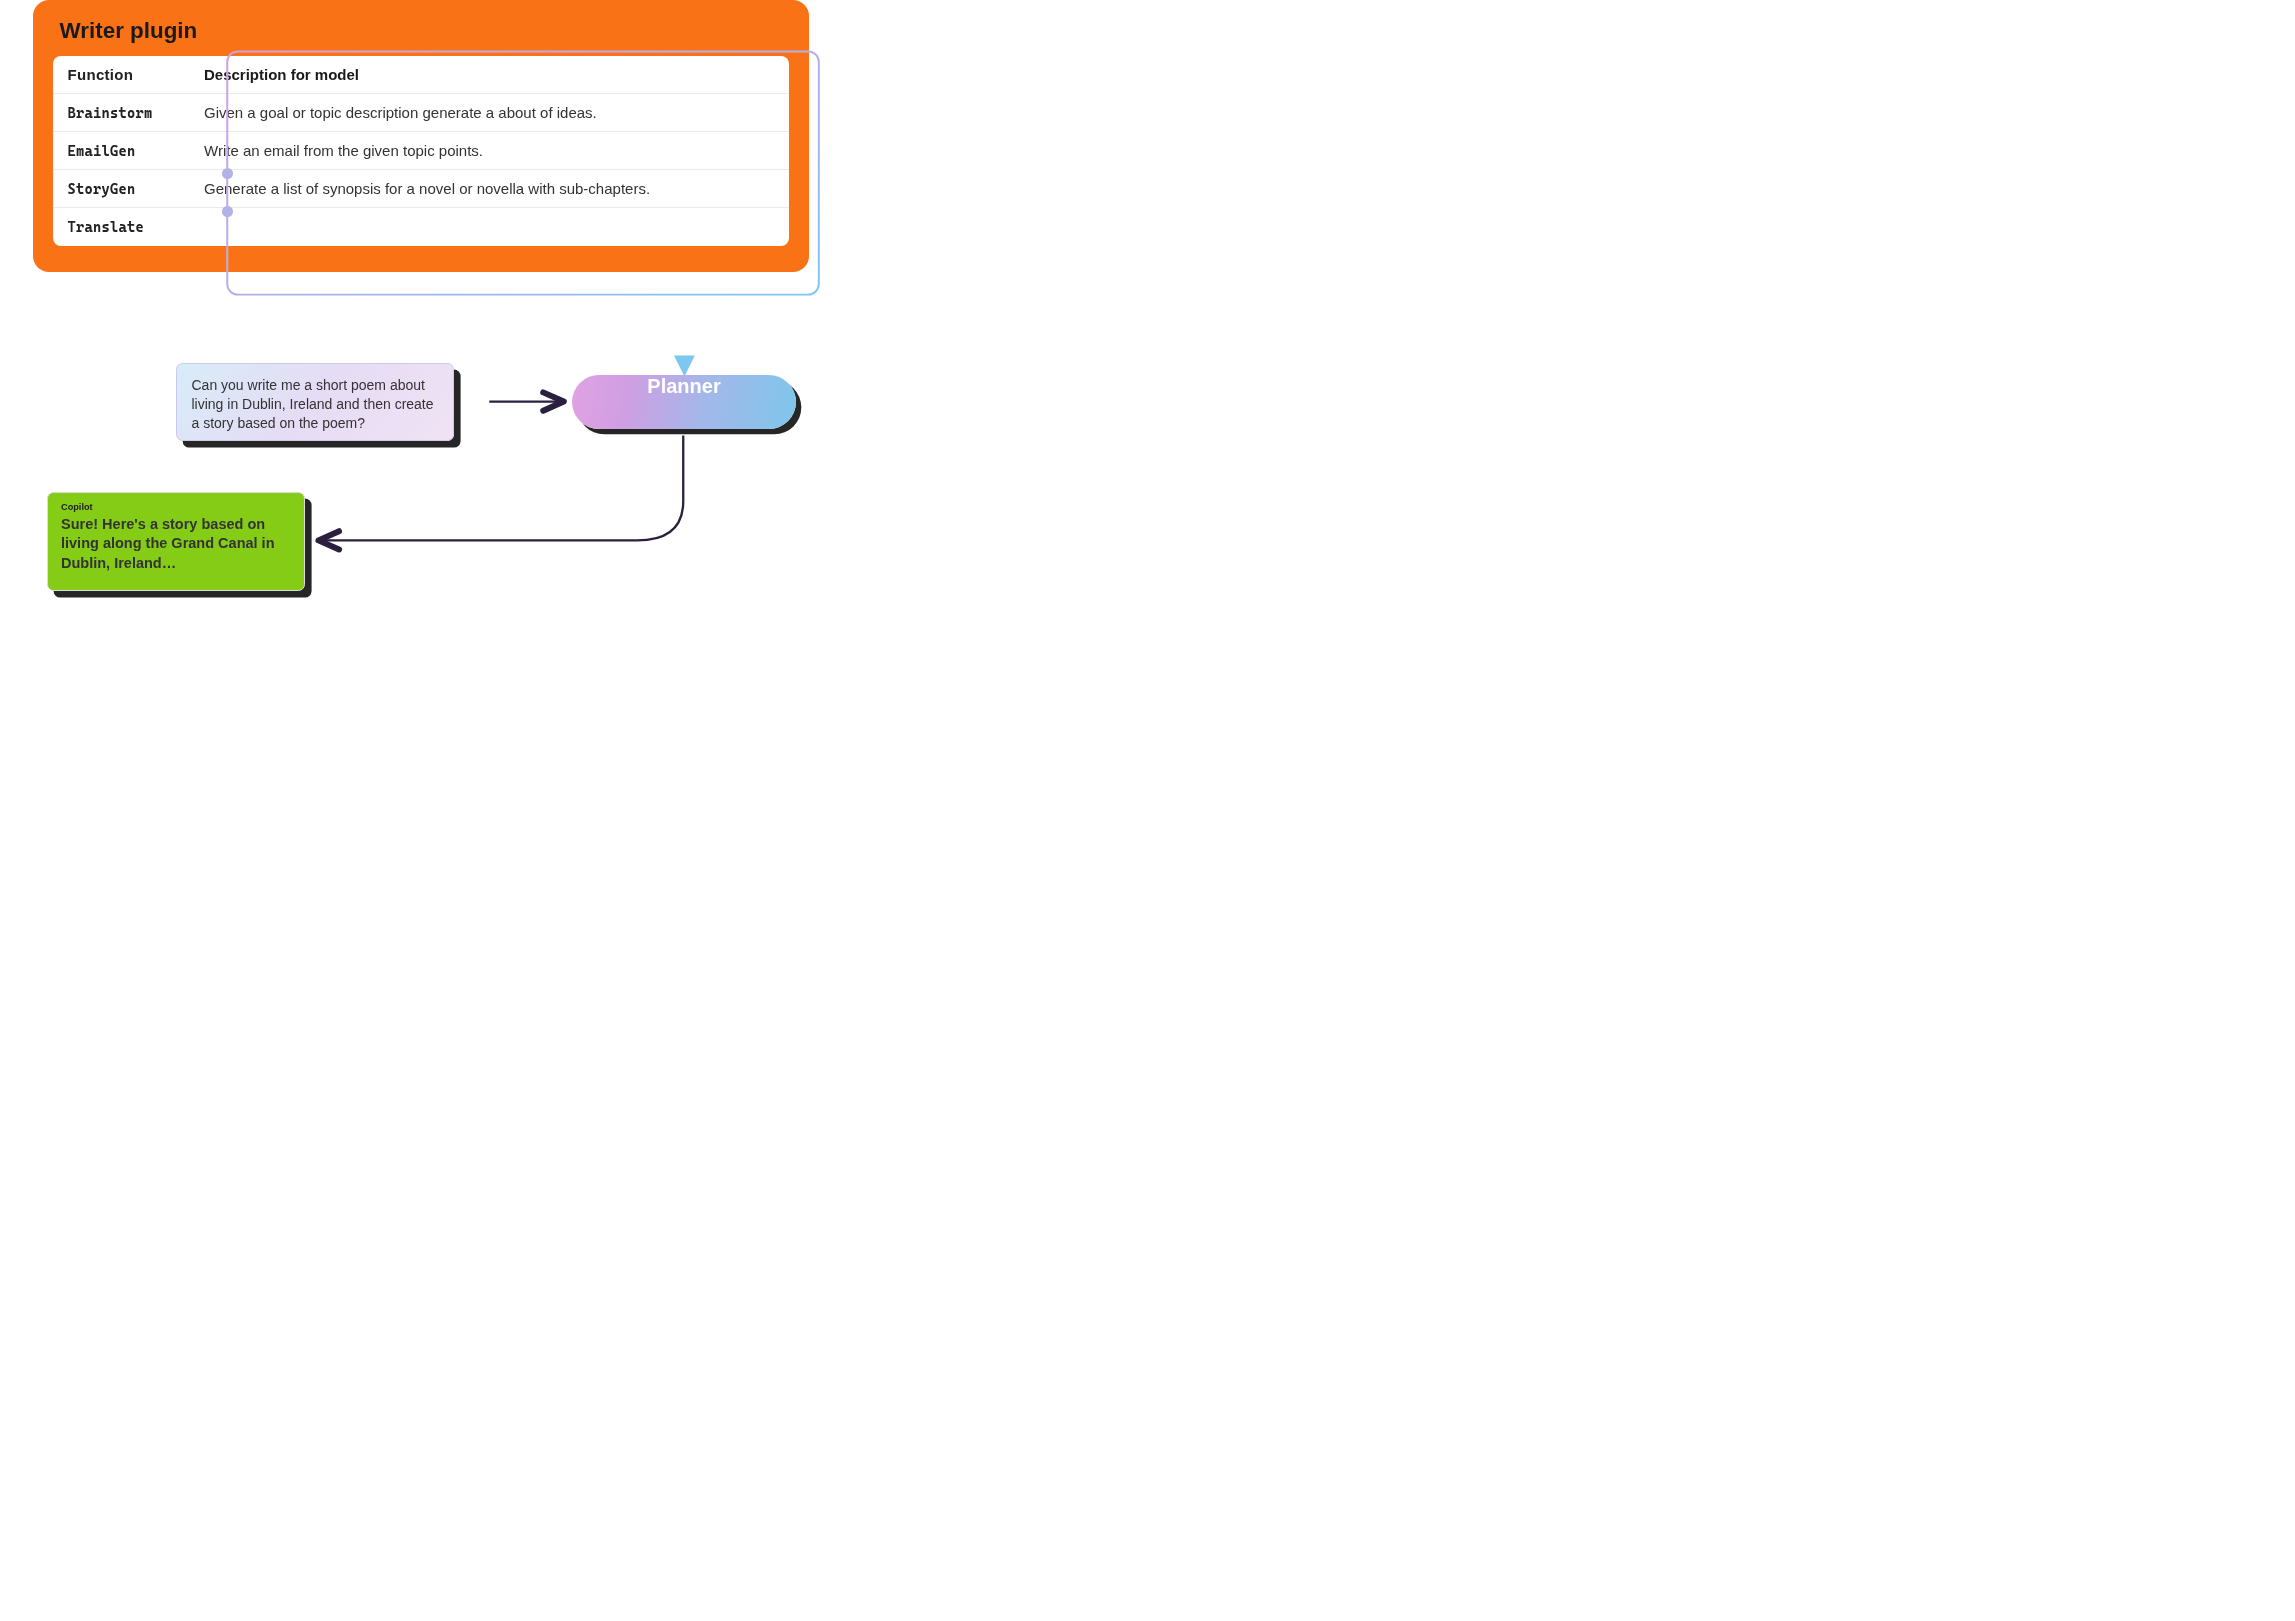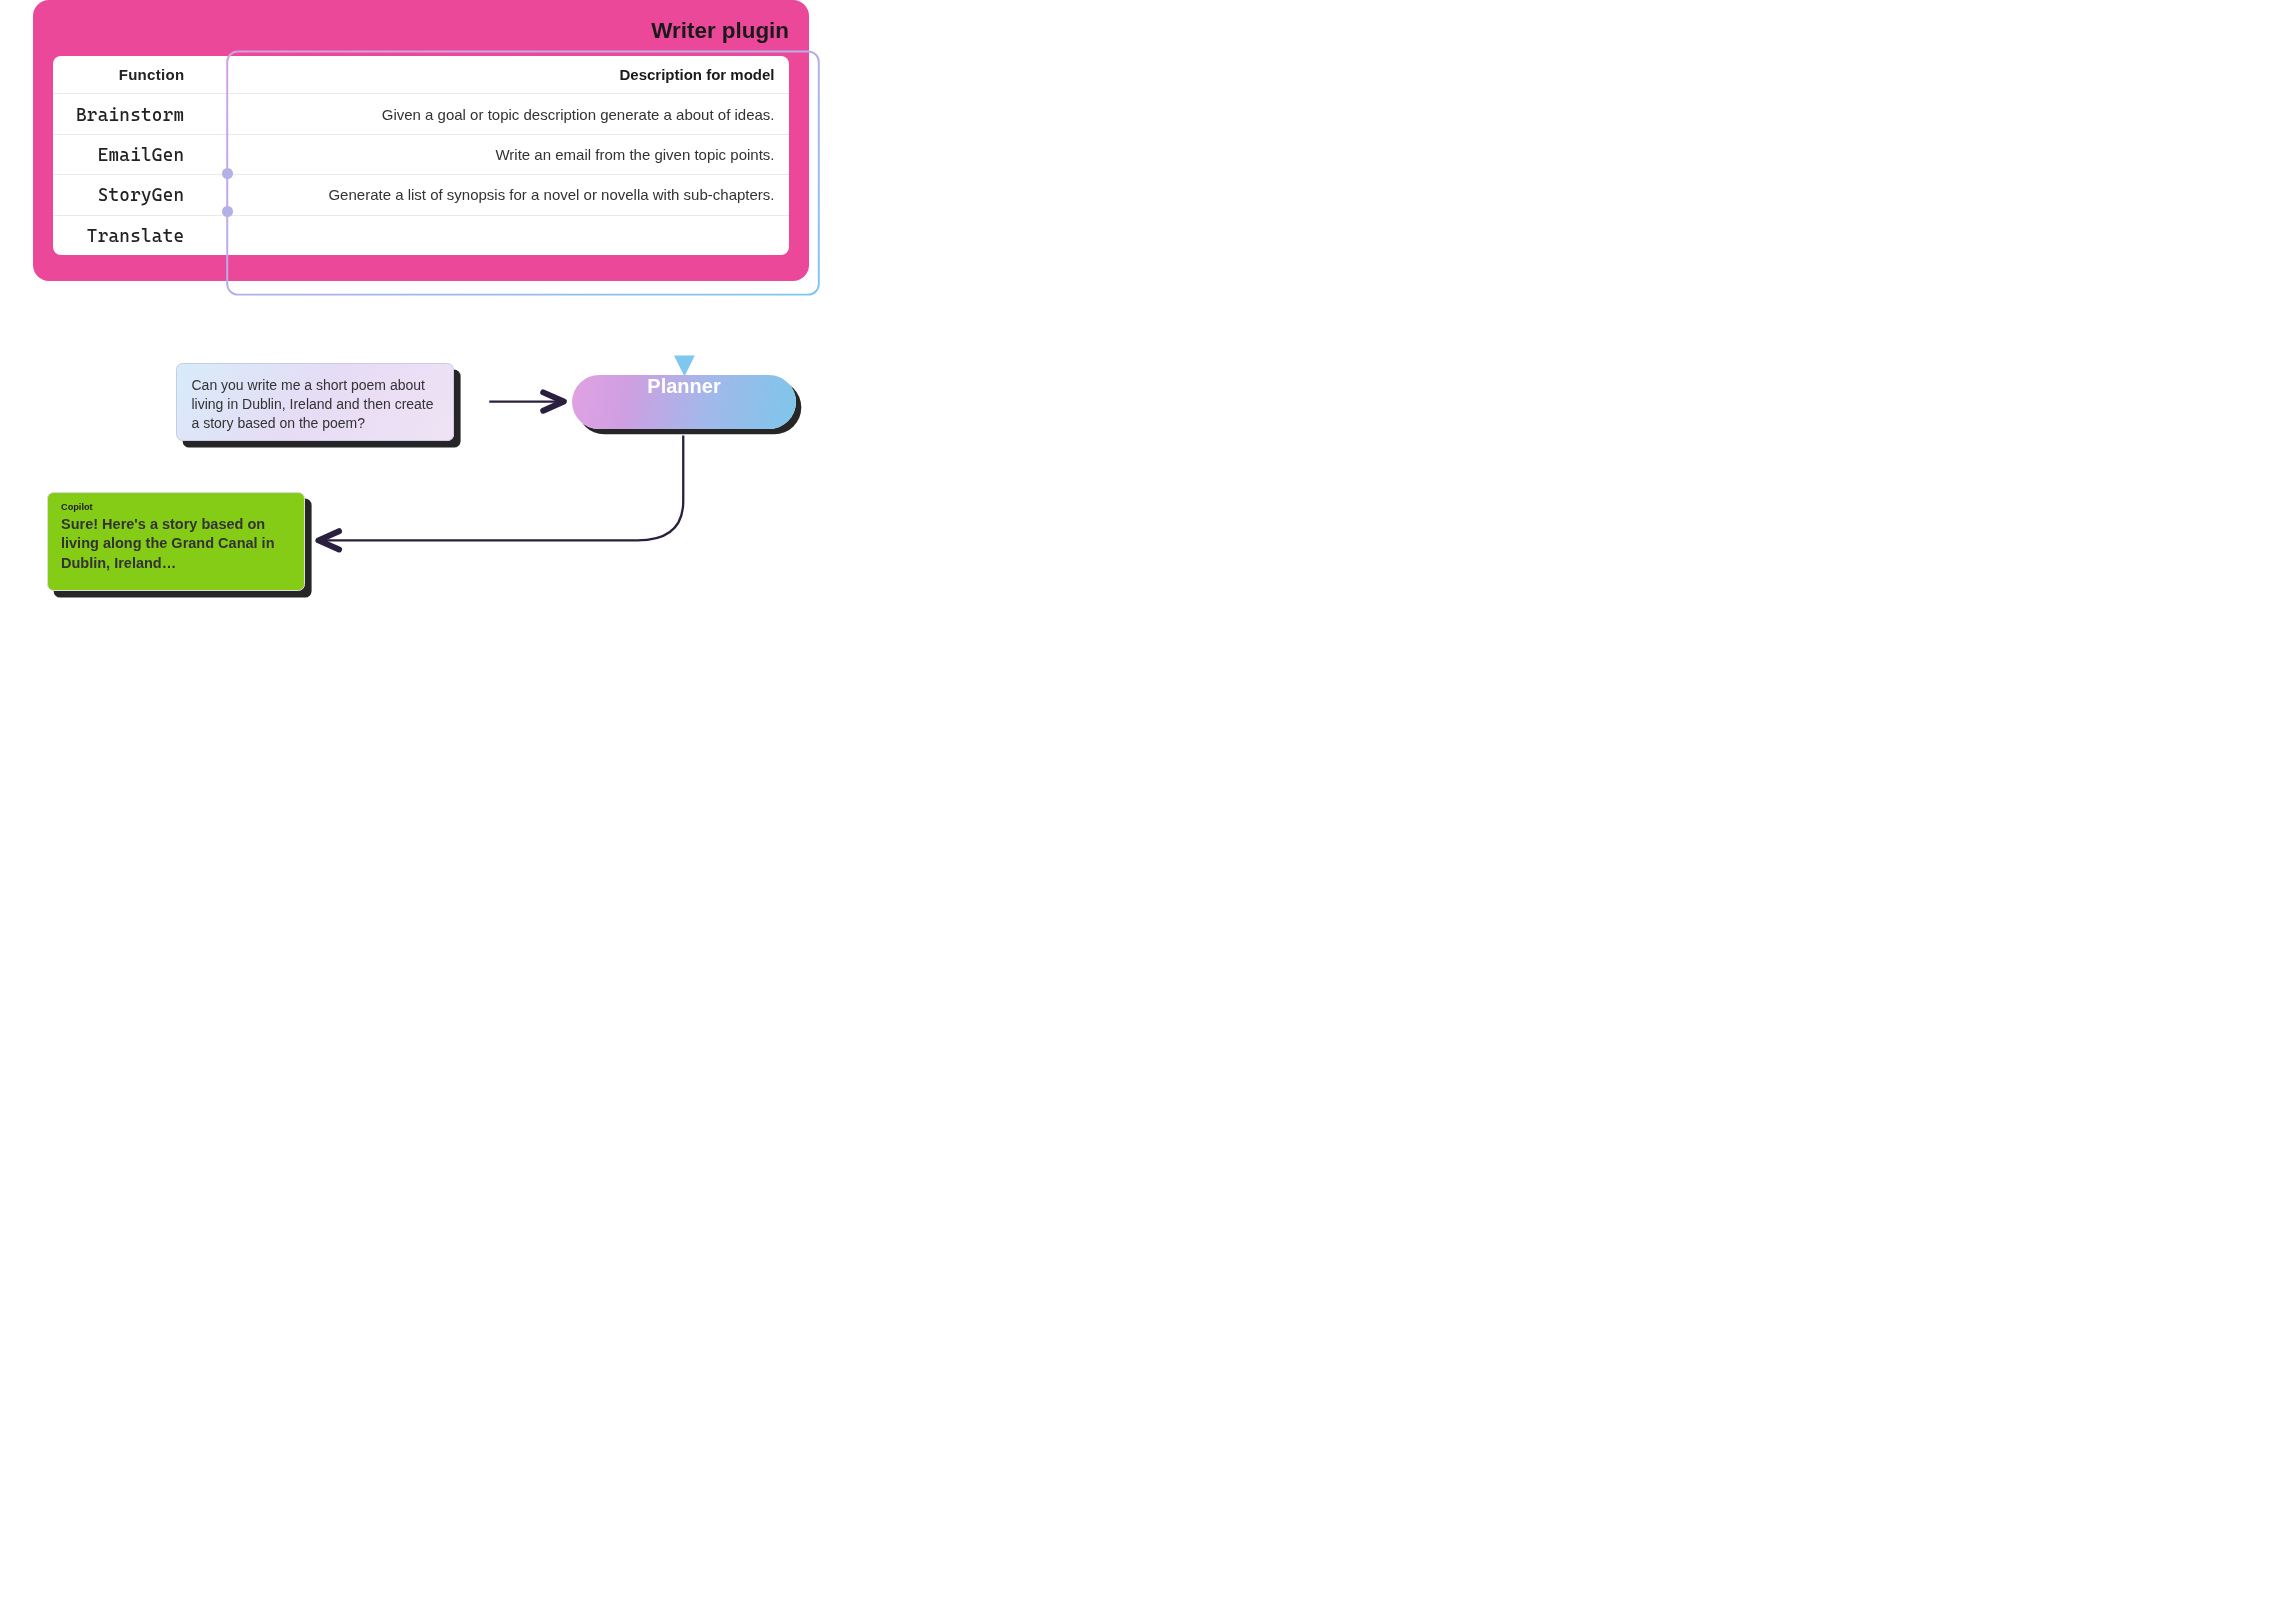--- a/index.html
+++ b/index.html
@@ -8,24 +8,23 @@
     background: #ffffff;
     width: 920px;
     height: 651px;
     position: relative;
   }
   .plugin-card {
     position: absolute;
     left: 33px;
     top: 0px;
     width: 776px;
-    background: #ec4899;
+    background: #f97316;
     border-radius: 16px;
     padding: 18.4px 20px 26px 20px;
-    text-align: right;
   }
   .plugin-title {
     font-size: 22.4px;
     font-weight: 700;
     color: #1a1a1a;
     margin-bottom: 12px;
     margin-left: 6.6px;
   }
   .func-table {
     width: 100%;
@@ -38,24 +37,24 @@
     border-bottom: 0.7px solid #eaeaea;
     min-height: 38px;
     align-items: center;
   }
   .func-row:last-child { border-bottom: none; }
   .func-row.header { font-weight: 700; }
   .func-name {
     width: 138px;
     padding: 9.2px 6.6px 9.2px 14.5px;
     font-family: "Cascadia Mono", Consolas, "Courier New", monospace;
-    font-size: 18px;
+    font-size: 14px;
     color: #222;
     letter-spacing: 0.3px;
-    font-weight: 400;
+    font-weight: 700;
   }
   .func-row.header .func-name {
     font-family: "Segoe UI", sans-serif;
     font-weight: 700;
     font-size: 15px;
   }
   .func-desc {
     flex: 1;
     padding: 9.2px 14.5px 9.2px 13px;
     font-size: 15px;

